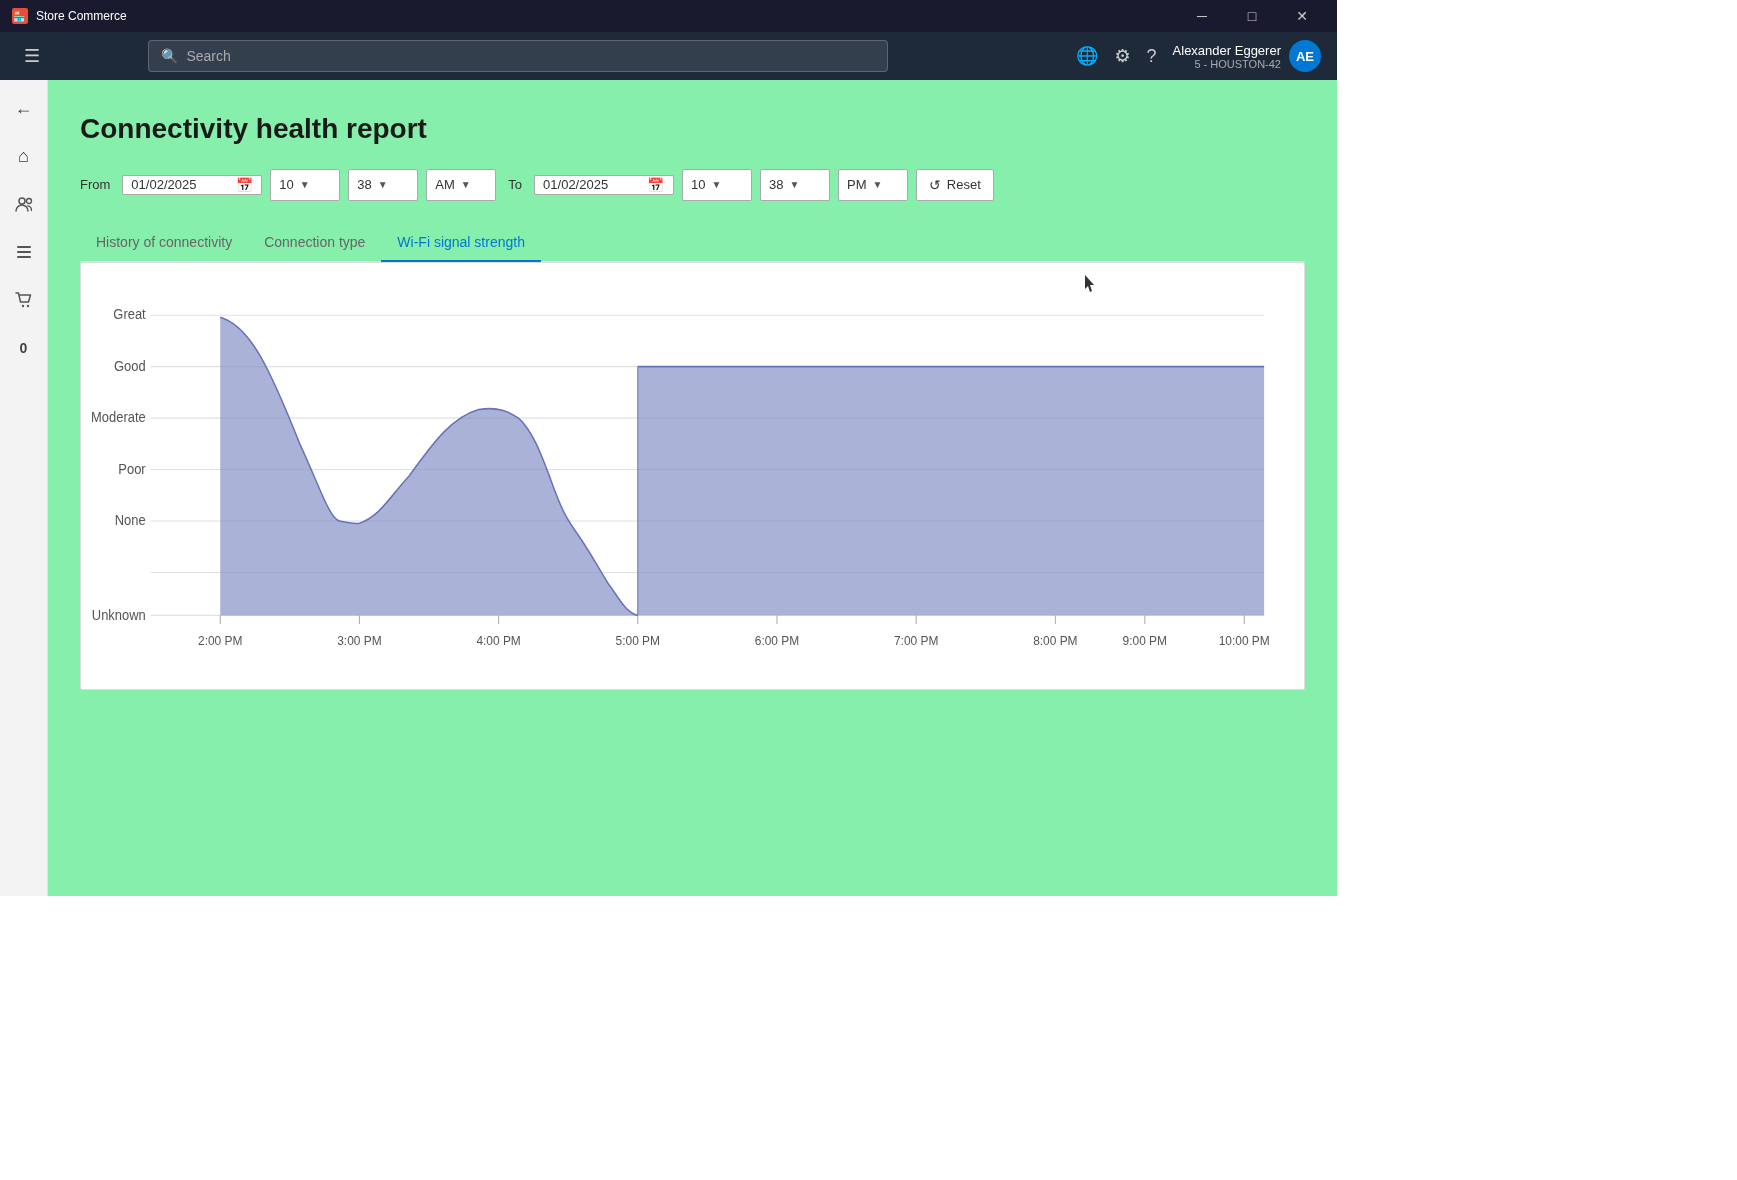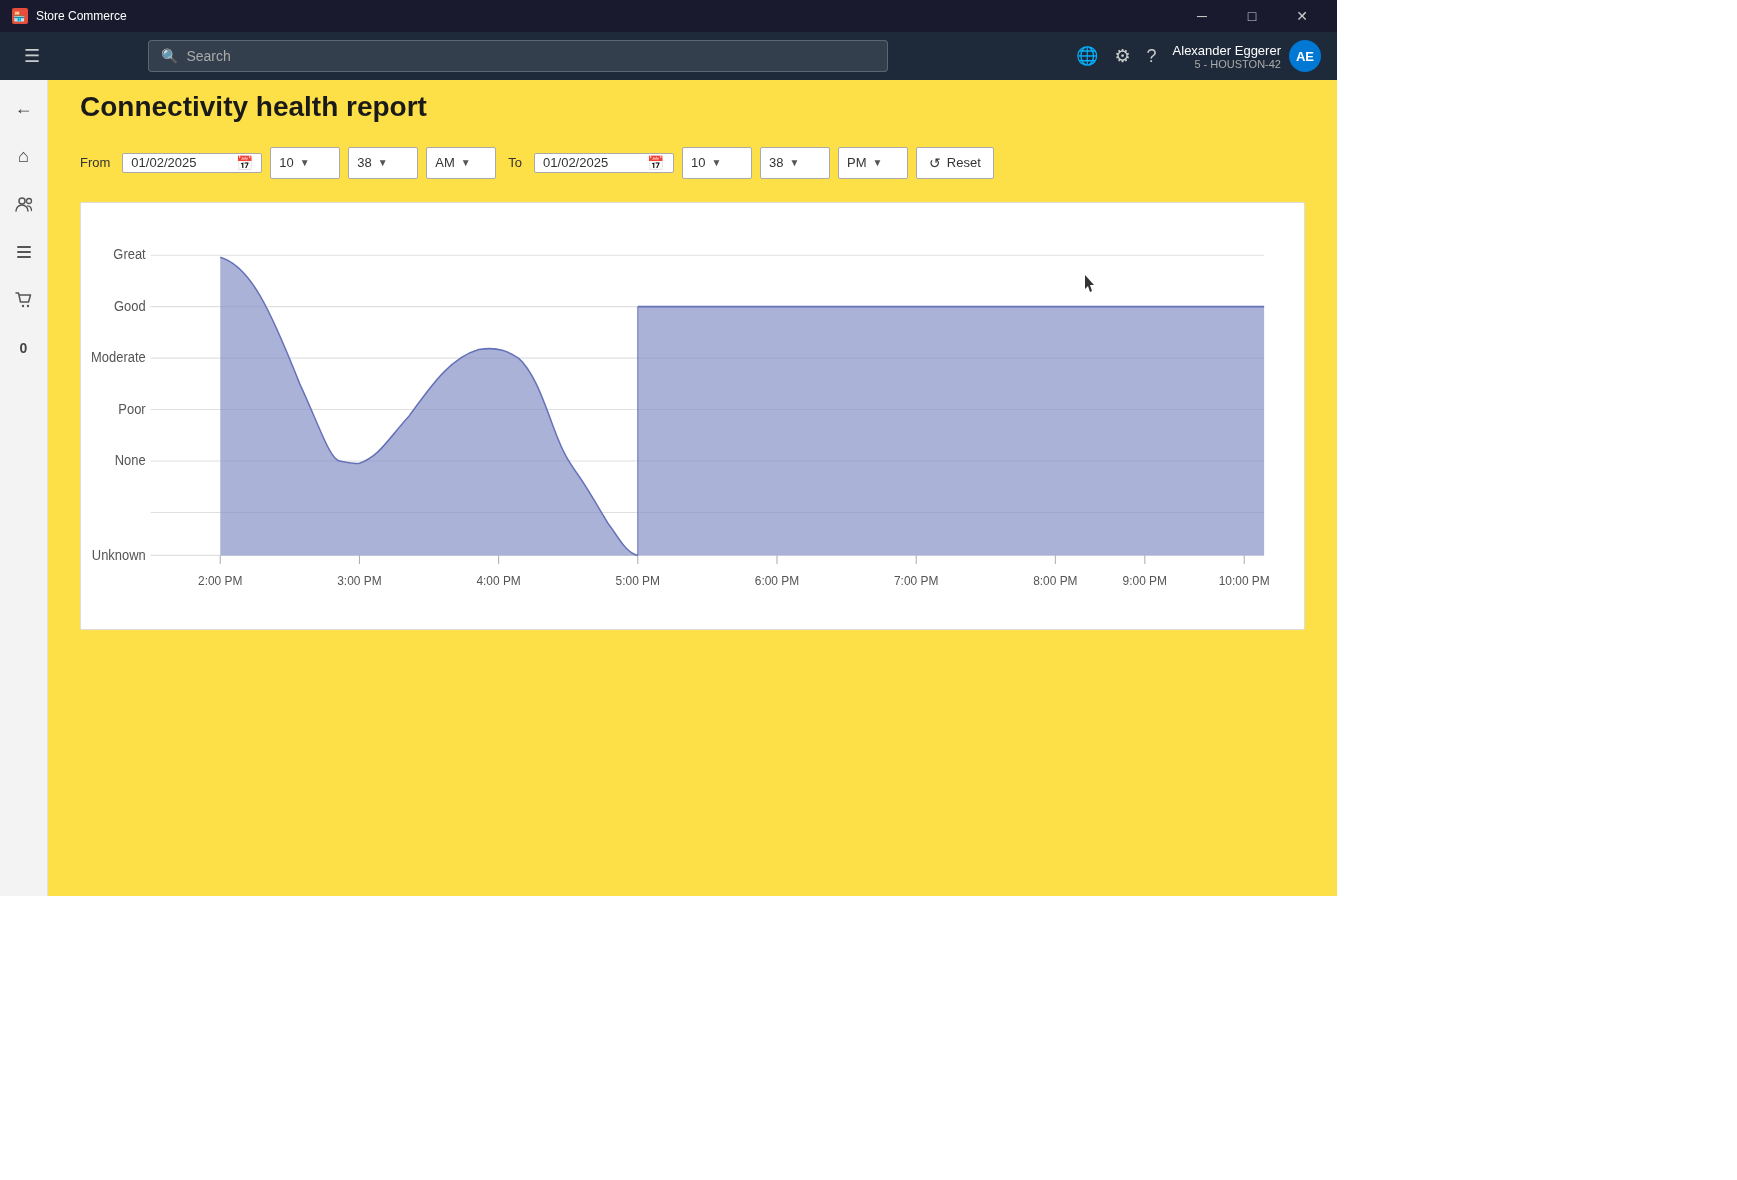--- a/index.html
+++ b/index.html
@@ -42,21 +42,21 @@
 
     
     .sidebar {
       width: 48px; background: #f3f3f3; border-right: 1px solid #e0e0e0;
       display: flex; flex-direction: column; align-items: center; padding: 8px 0; gap: 8px;
     }
     .sidebar-item { width: 40px; height: 40px; display: flex; align-items: center; justify-content: center; border-radius: 4px; cursor: pointer; color: #444; font-size: 18px; }
     .sidebar-number { font-size: 14px; font-weight: 600; color: #444; }
 
     
-    .main-content { flex: 1; padding: 11px 32px; overflow-y: auto; background: #fde047; }
+    .main-content { flex: 1; padding: 33px 32px; overflow-y: auto; background: #86efac; }
 
     
     .page-title { font-size: 28px; font-weight: 700; color: #1a1a1a; margin-bottom: 20px; }
 
     
     .datetime-row { display: flex; align-items: center; gap: 8px; margin-bottom: 20px; flex-wrap: wrap; }
     .datetime-label { font-size: 13px; color: #333; margin-right: 4px; }
     .date-input {
       display: flex; align-items: center; border: 1px solid #aaa; border-radius: 2px;
       padding: 0 8px; height: 20px; font-size: 13px; gap: 8px; background: #fff; min-width: 140px;
@@ -209,20 +209,25 @@
         <span class="select-dropdown-val">PM</span>
         <span class="chevron">▼</span>
       </div>
 
       <button class="reset-btn">
         <span class="reset-icon">↺</span>
         <span>Reset</span>
       </button>
     </div>
 
+    <div class="tabs">
+      <div class="tab">History of connectivity</div>
+      <div class="tab">Connection type</div>
+      <div class="tab active">Wi-Fi signal strength</div>
+    </div>
 
     <div class="chart-container">
       <svg class="chart-svg" viewBox="0 0 1200 360" preserveAspectRatio="none">
 
         <line x1="60" y1="30" x2="1180" y2="30" stroke="#e0e0e0" stroke-width="1"></line>
         <line x1="60" y1="78" x2="1180" y2="78" stroke="#e0e0e0" stroke-width="1"></line>
         <line x1="60" y1="126" x2="1180" y2="126" stroke="#e0e0e0" stroke-width="1"></line>
         <line x1="60" y1="174" x2="1180" y2="174" stroke="#e0e0e0" stroke-width="1"></line>
         <line x1="60" y1="222" x2="1180" y2="222" stroke="#e0e0e0" stroke-width="1"></line>
         <line x1="60" y1="270" x2="1180" y2="270" stroke="#e0e0e0" stroke-width="1"></line>

